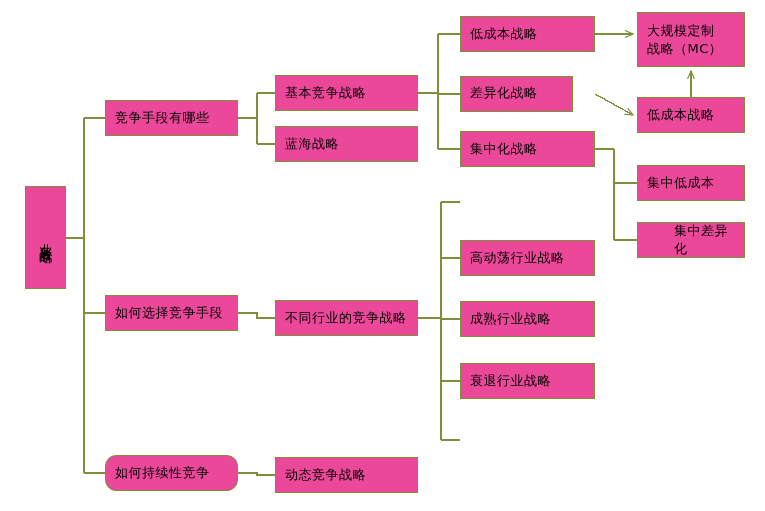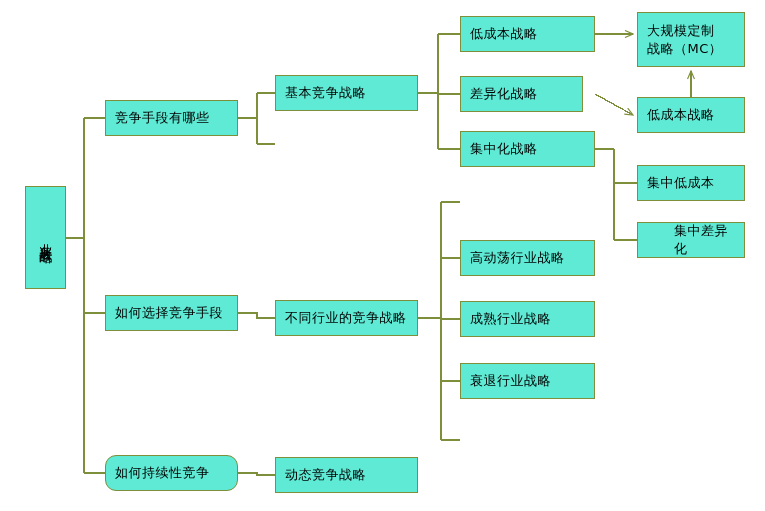--- a/index.html
+++ b/index.html
@@ -23,21 +23,21 @@
     left: 0;
     top: 0;
     width: 765px;
     height: 511px;
     pointer-events: none;
   }
   .node {
     position: absolute;
     box-sizing: border-box;
     border: 1px solid #7d8f3b;
-    background: #5eead4;
+    background: #ec4899;
     color: #000000;
     font-size: 13px;
     line-height: 1.35;
     display: flex;
     align-items: center;
     justify-content: flex-start;
     padding-left: 9px;
     padding-right: 4px;
     white-space: pre-line;
     letter-spacing: 0.5px;
@@ -109,28 +109,29 @@
   <div class="node vertical" style="left:25px; top:186px; width:41px; height:103px;">业务层战略</div>
 
   <div class="node" style="left:105px; top:100px; width:133px; height:36px;">竞争手段有哪些</div>
 
   <div class="node" style="left:105px; top:295px; width:133px; height:36px;">如何选择竞争手段</div>
 
   <div class="node" style="left:105px; top:455px; width:133px; height:36px;border-radius:11px;">如何持续性竞争</div>
 
   <div class="node" style="left:275px; top:75px; width:143px; height:36px;">基本竞争战略</div>
 
+  <div class="node" style="left:275px; top:126px; width:143px; height:36px;">蓝海战略</div>
 
   <div class="node" style="left:275px; top:457px; width:143px; height:36px;">动态竞争战略</div>
 
   <div class="node" style="left:275px; top:300px; width:143px; height:36px;">不同行业的竞争战略</div>
 
   <div class="node" style="left:460px; top:16px; width:135px; height:36px;">低成本战略</div>
 
-  <div class="node" style="left:460px; top:76px; width:123px; height:36px;">差异化战略</div>
+  <div class="node" style="left:460px; top:76px; width:113px; height:36px;font-family:Liberation Mono, monospace;">差异化战略</div>
 
   <div class="node" style="left:460px; top:131px; width:135px; height:36px;">集中化战略</div>
 
 
   <div class="node" style="left:460px; top:240px; width:135px; height:36px;">高动荡行业战略</div>
 
   <div class="node" style="left:460px; top:301px; width:135px; height:36px;">成熟行业战略</div>
 
   <div class="node" style="left:460px; top:363px; width:135px; height:36px;">衰退行业战略</div>
 

